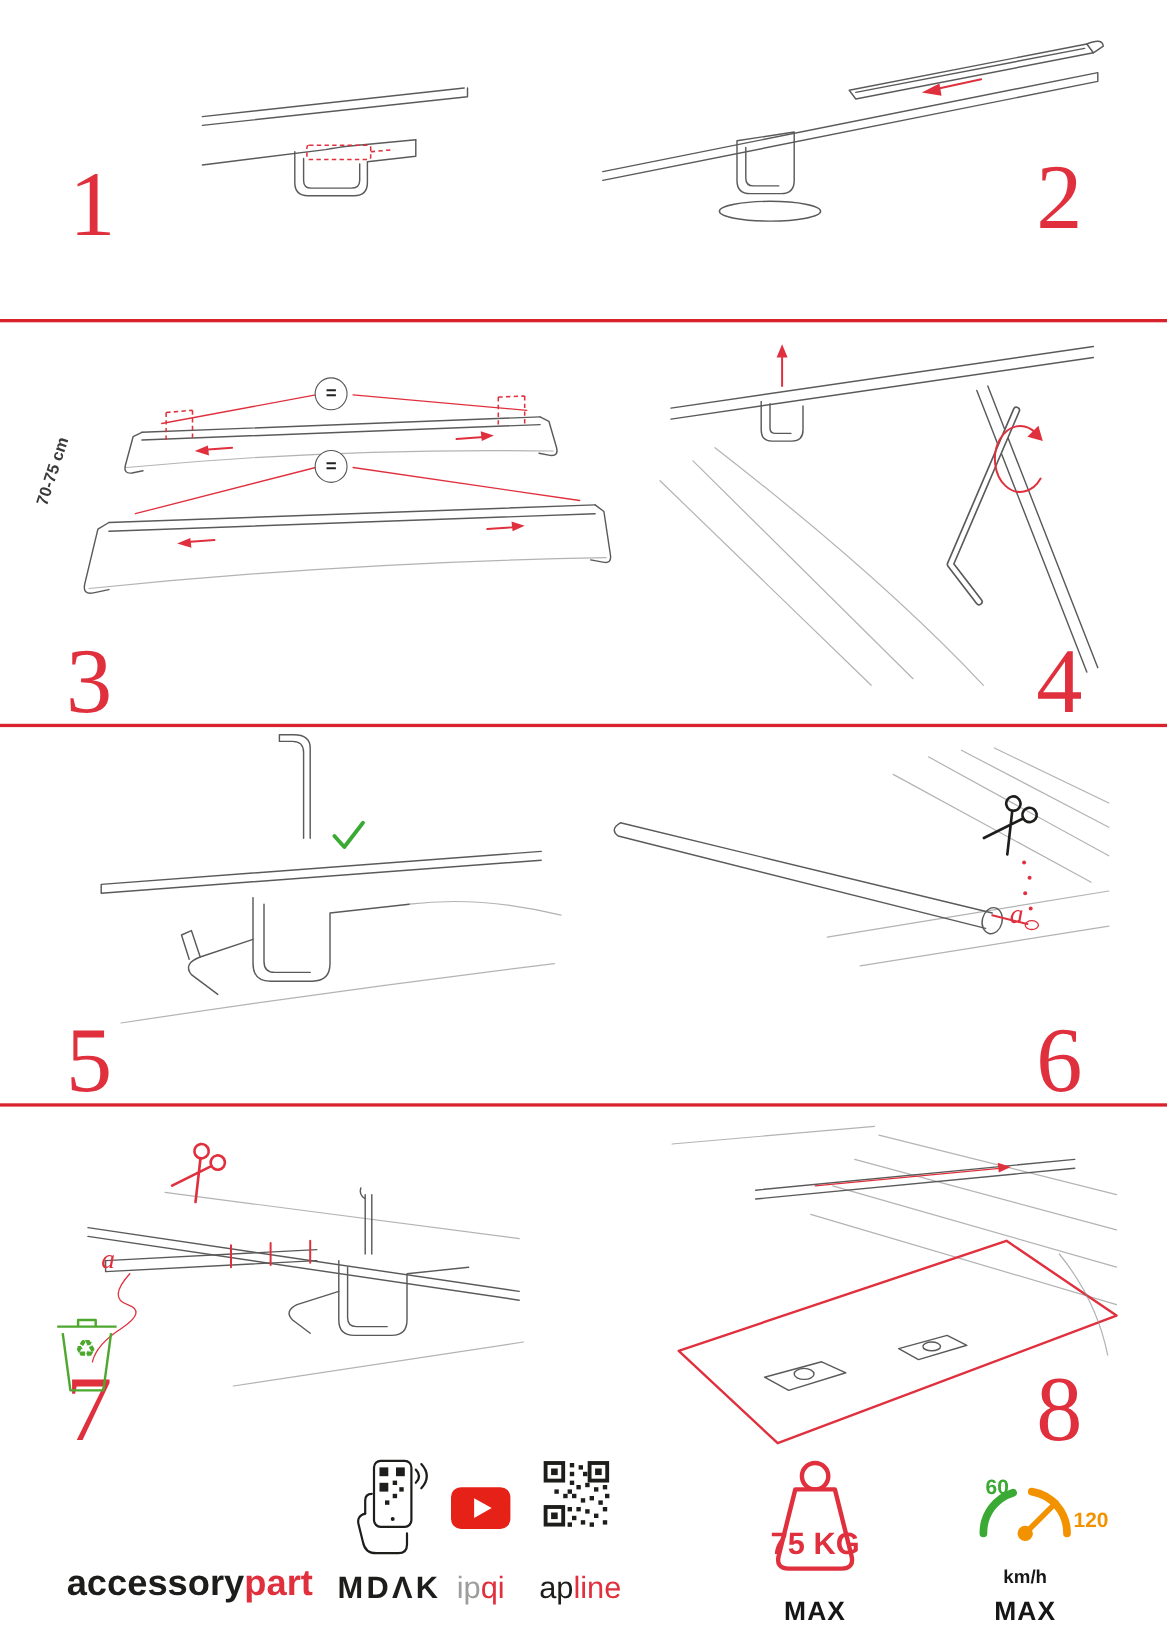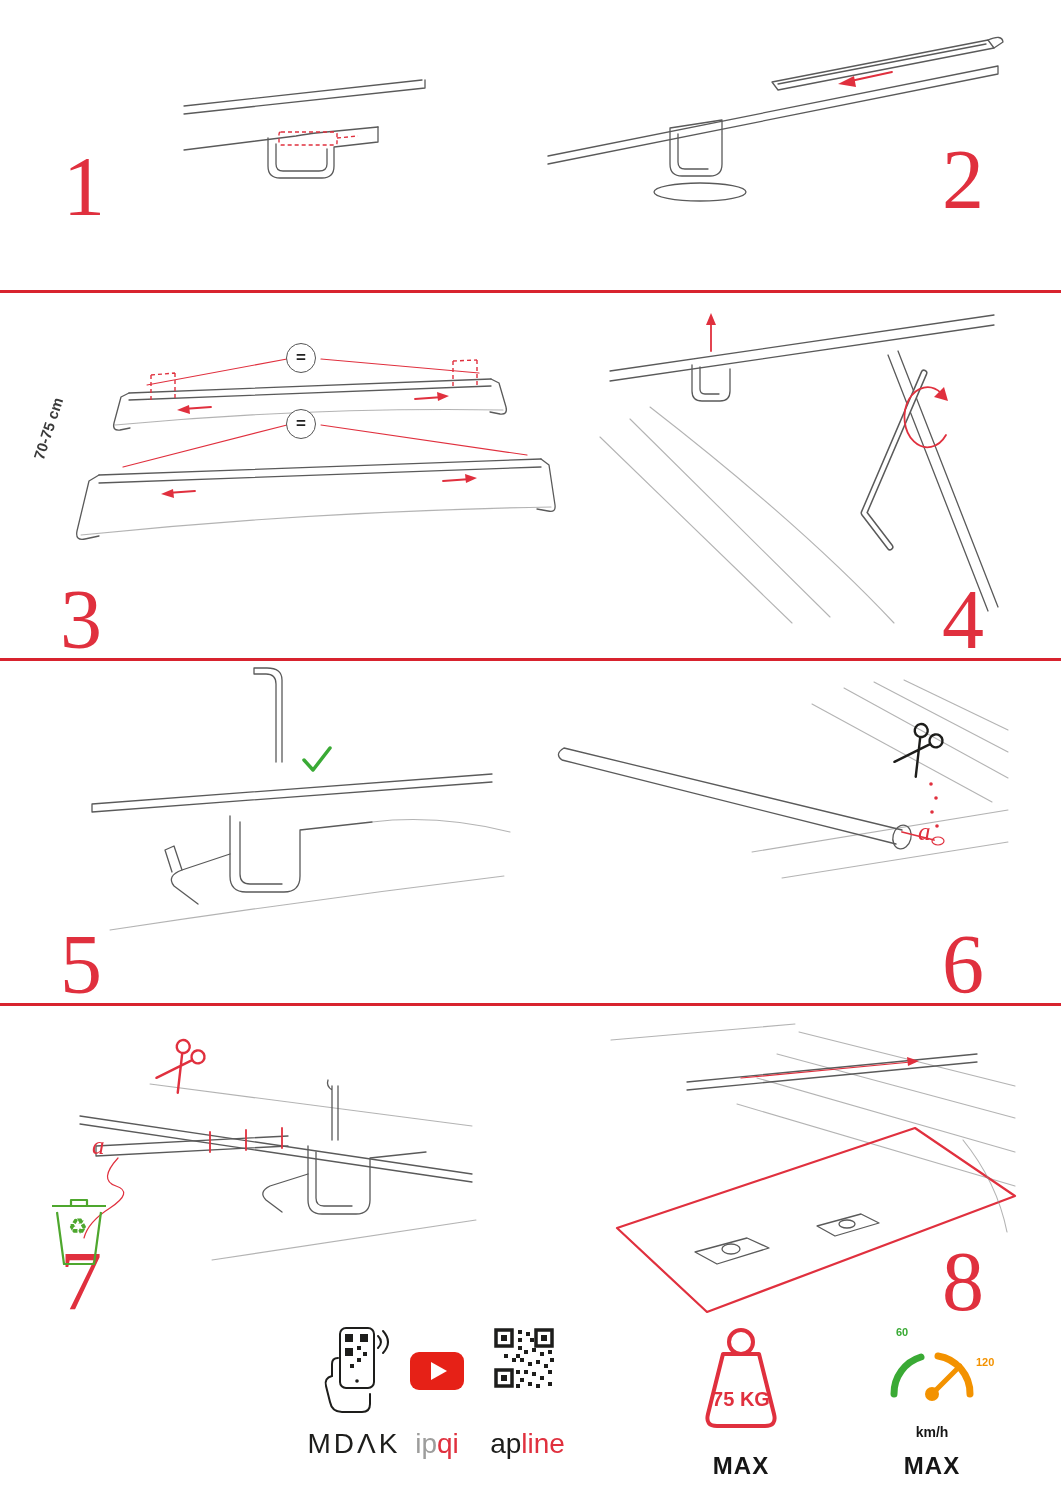--- a/index.html
+++ b/index.html
@@ -38,29 +38,29 @@
   .cut-label {
     position:absolute; color:#e0303e; font-size:25px; font-style:italic;
     font-family:"Liberation Serif", serif;
   }
   .recycle-glyph { position:absolute; color:#4ea72e; font-size:22px; line-height:1; }
 
   
   .brand { font-size:46px; font-weight:bold; color:#2e3192; letter-spacing:3px; text-align:center; }
   .brand-sub { font-size:33px; font-weight:bold; color:#1d1d1b; text-align:center; white-space:nowrap; }
   .partner { font-size:28px; color:#1d1d1b; text-align:center; white-space:nowrap; }
-  .partner-mdak { letter-spacing:3px; }
+  .partner-mdak { letter-spacing:3px;font-weight:bold; }
   .red-text { color:#e0303e; }
   .gray-text { color:#9d9d9c; }
-  .weight-value { font-size:20px; font-weight:bold; color:#e0303e; text-align:center; }
+  .weight-value { font-size:28px; font-weight:bold; color:#e0303e; text-align:center; }
   .max-label { font-size:24px; font-weight:bold; color:#161616; text-align:center; letter-spacing:1px; }
-  .tick { position:absolute; font-size:11px; font-weight:bold; }
+  .tick { position:absolute; font-size:19px; font-weight:bold;margin-top:16px; }
   .tick-low { color:#3aaa35; }
   .tick-high { color:#f39200; }
-  .speed-unit { font-size:14px; font-weight:bold; color:#161616; text-align:center; }
+  .speed-unit { font-size:17px; font-weight:bold; color:#161616; text-align:center; }
 </style>
 </head>
 <body>
 
 <div class="page">
 
   <div class="step-num" style="left:63px;top:145px">1</div>
 
   <svg class="abs" style="left:180px;top:70px" width="250" height="170" viewBox="0 0 250 170">
     <path class="ln" d="M4 36 L242 10"></path>
@@ -216,20 +216,23 @@
     <path class="redthin" d="M196 60 L366 44"></path>
     <polygon class="rfill" points="374,43 362,39 363,48"></polygon>
     <polygon class="redframe" points="72,210 370,110 470,178 162,294"></polygon>
     <path class="ln" d="M150 234 L202 220 L224 230 L172 246 Z"></path>
     <ellipse class="ln" cx="186" cy="231" rx="9" ry="5"></ellipse>
     <path class="ln" d="M272 208 L316 196 L334 205 L290 218 Z"></path>
     <ellipse class="ln" cx="302" cy="206" rx="8" ry="4"></ellipse>
     <path class="lt" d="M418 122 Q452 164 462 214"></path>
   </svg>
 
+  <div class="abs brand-sub" style="left:60px;top:1420px;width:225px">
+    <span>accessory</span><span class="red-text">part</span>
+  </div>
 
   <svg class="abs" style="left:314px;top:1324px" width="80" height="92" viewBox="0 0 80 92">
     <rect class="dk" x="26" y="4" width="34" height="60" rx="6"></rect>
     <g fill="#1d1d1b">
       <rect x="31" y="10" width="8" height="8"></rect>
       <rect x="46" y="10" width="8" height="8"></rect>
       <rect x="31" y="24" width="8" height="8"></rect>
       <rect x="43" y="22" width="4" height="4"></rect>
       <rect x="49" y="28" width="4" height="4"></rect>
       <rect x="43" y="34" width="4" height="4"></rect>

